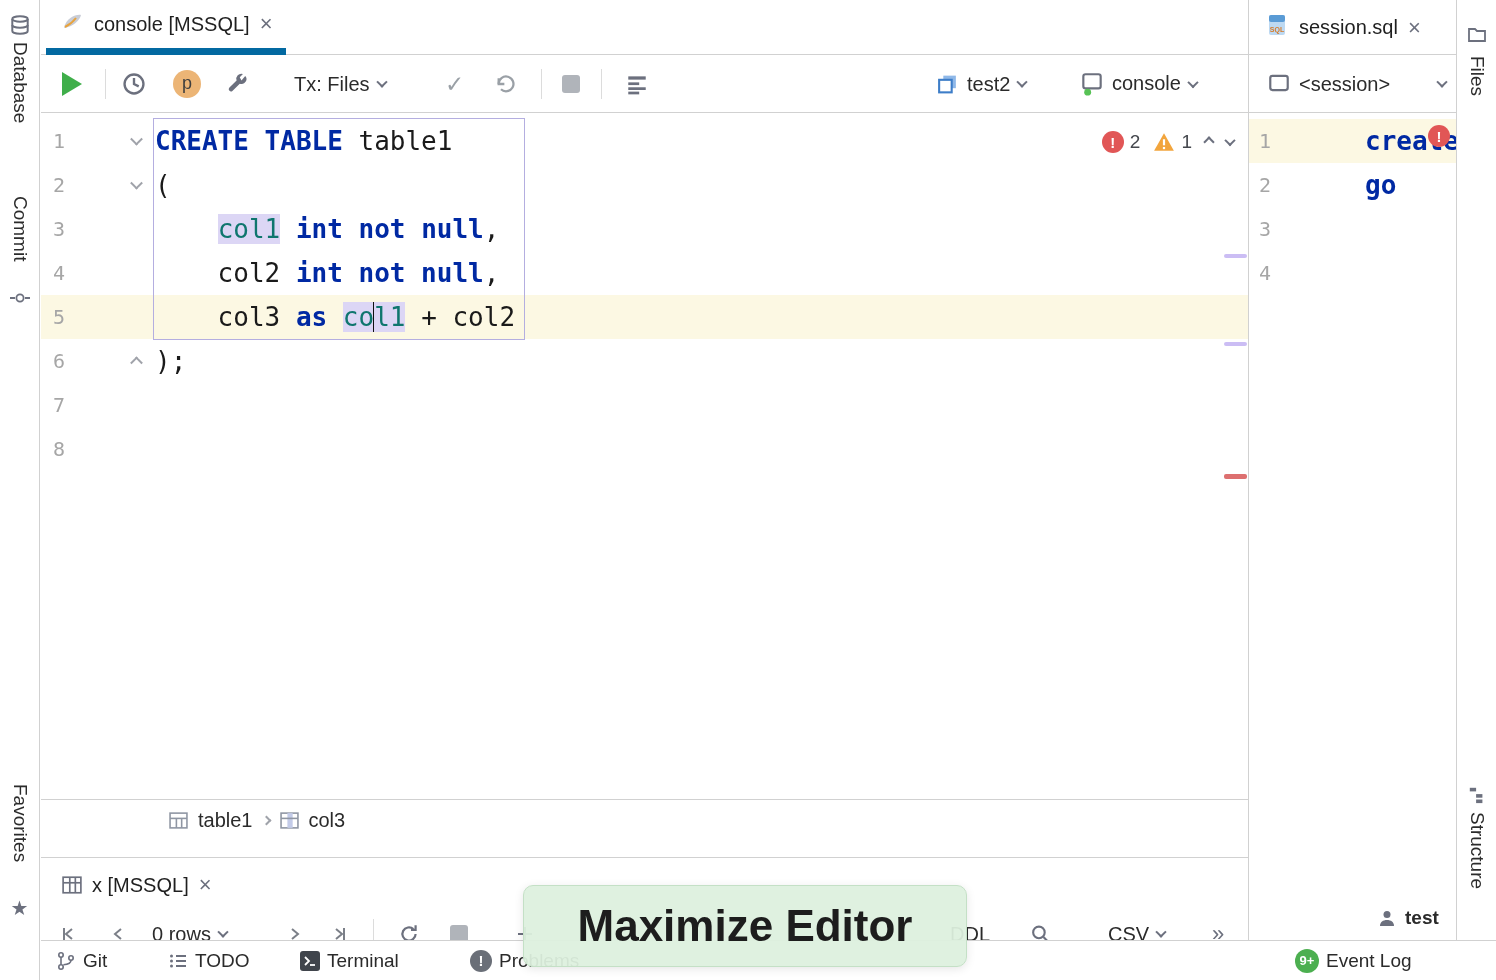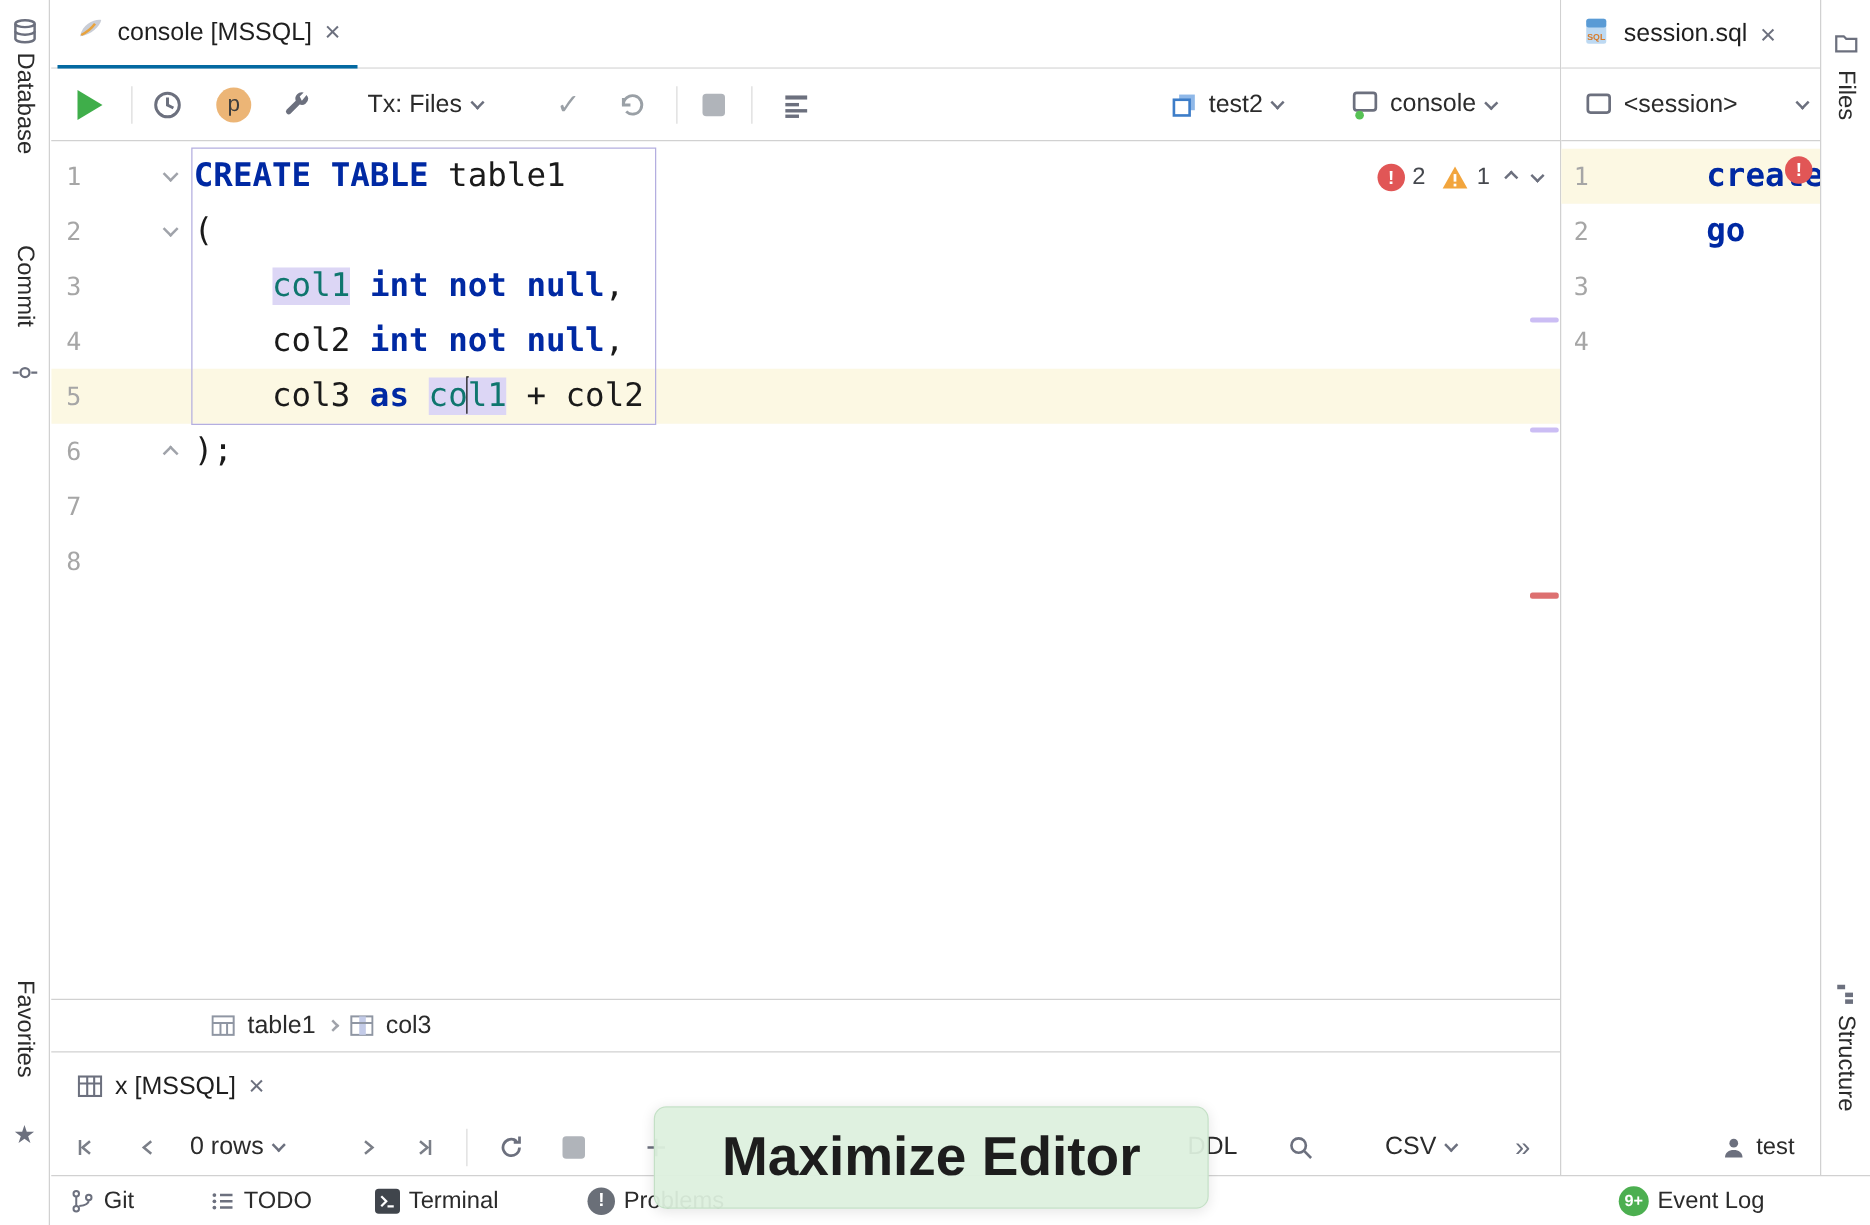--- a/index.html
+++ b/index.html
@@ -13,21 +13,21 @@
   #stripe-right{left:1456px;border-left:1px solid #d1d1d1;}
   .vlabel{position:absolute;left:50%;transform:translateX(-50%);writing-mode:vertical-rl;font-size:19px;color:#2b2b2b;white-space:nowrap;cursor:default;}
   .sicon{position:absolute;left:50%;transform:translateX(-50%);line-height:0;}
   .star{font-size:20px;color:#6c707e;line-height:20px;}
 
   
   #main{position:absolute;left:41px;top:0;width:1207px;height:940px;background:#fff;}
   #right-pane{position:absolute;left:1248px;top:0;width:208px;height:940px;border-left:1px solid #d1d1d1;background:#fff;}
 
   .tabbar{position:relative;height:55px;border-bottom:1px solid #d1d1d1;background:#fff;}
-  .etab{position:absolute;left:5px;top:0;height:55px;display:flex;align-items:center;gap:10px;padding:0 14px;border-bottom:3px solid #0369a1;}
+  .etab{position:absolute;left:5px;top:0;height:55px;display:flex;align-items:center;gap:10px;padding:0 14px;border-bottom:7px solid #0369a1;}
   .etab .ttl{font-size:20px;color:#1f1f1f;}
   .closex{font-size:22px;color:#6c707e;line-height:20px;cursor:pointer;}
 
   .toolbar{position:relative;height:58px;border-bottom:1px solid #d1d1d1;background:#fff;}
   .titem{position:absolute;top:50%;transform:translateY(-50%);display:flex;align-items:center;gap:8px;}
   .tsep{position:absolute;top:50%;transform:translateY(-50%);width:1px;height:30px;background:#dcdcdc;}
   .play{width:0;height:0;border-left:20px solid #3fae4a;border-top:12px solid transparent;border-bottom:12px solid transparent;}
   .pbadge{width:28px;height:28px;border-radius:50%;background:#ecb576;color:#3e3e3e;font-size:18px;display:flex;align-items:center;justify-content:center;}
   .glyph{color:#9aa0a6;font-size:23px;line-height:23px;}
   .stopsq{width:18px;height:18px;border-radius:3px;background:#b0b4ba;}
@@ -61,25 +61,25 @@
   .errball{width:22px;height:22px;border-radius:50%;background:#e15656;color:#fff;font-weight:bold;font-size:15px;display:flex;align-items:center;justify-content:center;}
   .inscount{font-size:19px;color:#45484e;}
   .mark{position:absolute;right:1px;width:23px;border-radius:2px;z-index:3;}
   #mark1{top:141px;height:4px;background:#cbbdf4;}
   #mark2{top:229px;height:4px;background:#cbbdf4;}
   #mark3{top:361px;height:5px;background:#dd7070;}
 
   
   #right-editor{position:relative;}
   .balloon{position:absolute;top:12px;right:6px;width:22px;height:22px;border-radius:50%;background:#e15656;color:#fff;font-weight:bold;display:flex;align-items:center;justify-content:center;font-size:15px;z-index:4;}
-  .user-row{position:absolute;left:0;right:0;top:898px;height:40px;display:flex;align-items:center;gap:8px;padding-left:128px;font-size:19px;color:#2b2b2b;}
+  .user-row{position:absolute;left:0;right:0;top:898px;height:40px;display:flex;align-items:center;gap:8px;padding-left:128px;font-size:19px;color:#2b2b2b;font-weight:bold;}
 
   
   #breadcrumbs{height:42px;border-top:1px solid #d1d1d1;display:flex;align-items:center;gap:10px;padding-left:128px;font-size:20px;color:#2b2b2b;background:#fff;}
-  #results-header{position:relative;height:54px;border-top:1px solid #d1d1d1;background:#fff;}
+  #results-header{position:relative;height:54px;border-top:1px solid #d1d1d1;background:#fff;margin-top:16px;}
   .rtab{position:absolute;left:5px;top:0;height:54px;display:flex;align-items:center;gap:10px;padding:0 16px;}
   #results-toolbar{position:relative;height:45px;background:#fff;}
   .ricon{position:absolute;top:50%;transform:translateY(-50%);display:flex;align-items:center;gap:8px;}
 
   
   #statusbar{position:absolute;left:41px;top:940px;width:1455px;height:40px;border-top:1px solid #d1d1d1;background:#fff;font-size:19px;color:#2b2b2b;z-index:6;}
   .sitem{position:absolute;top:50%;transform:translateY(-50%);display:flex;align-items:center;gap:7px;}
   .evbadge{width:24px;height:24px;border-radius:50%;background:#4caf50;color:#fff;font-size:13px;font-weight:bold;display:flex;align-items:center;justify-content:center;}
   .termico{width:20px;height:20px;border-radius:3px;background:#40454c;position:relative;}
   .termico svg{position:absolute;left:2px;top:2px;}

